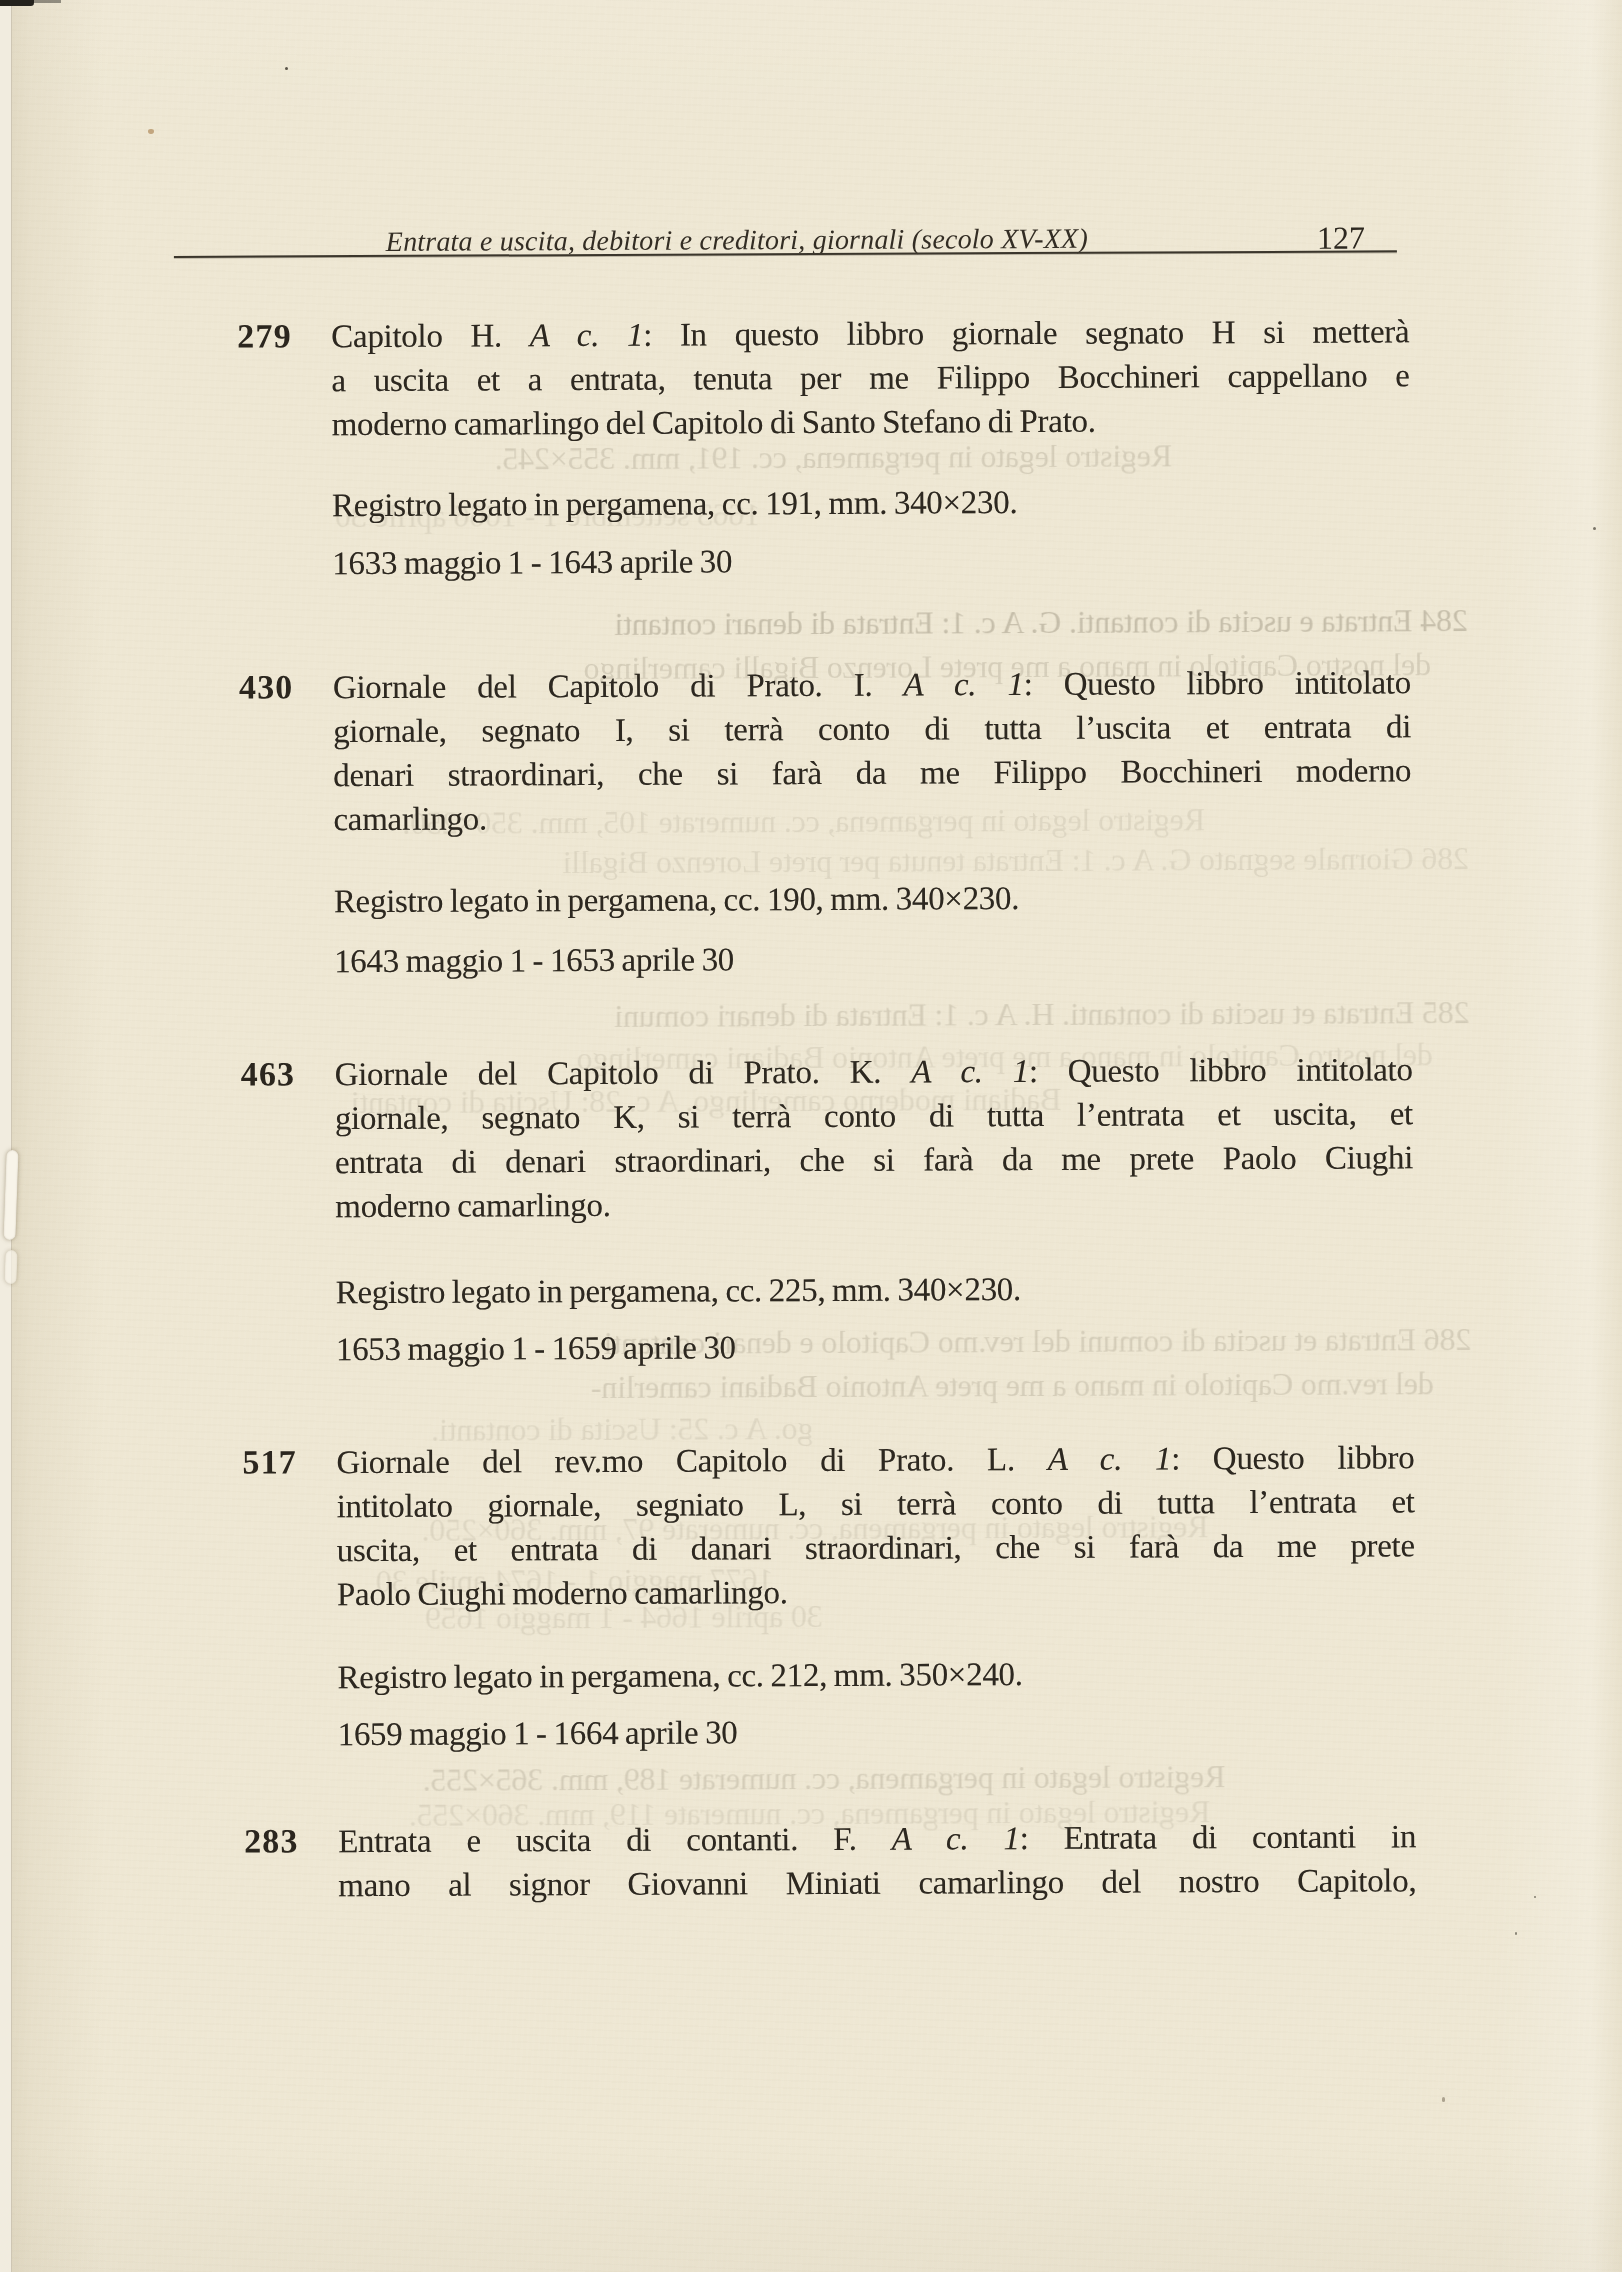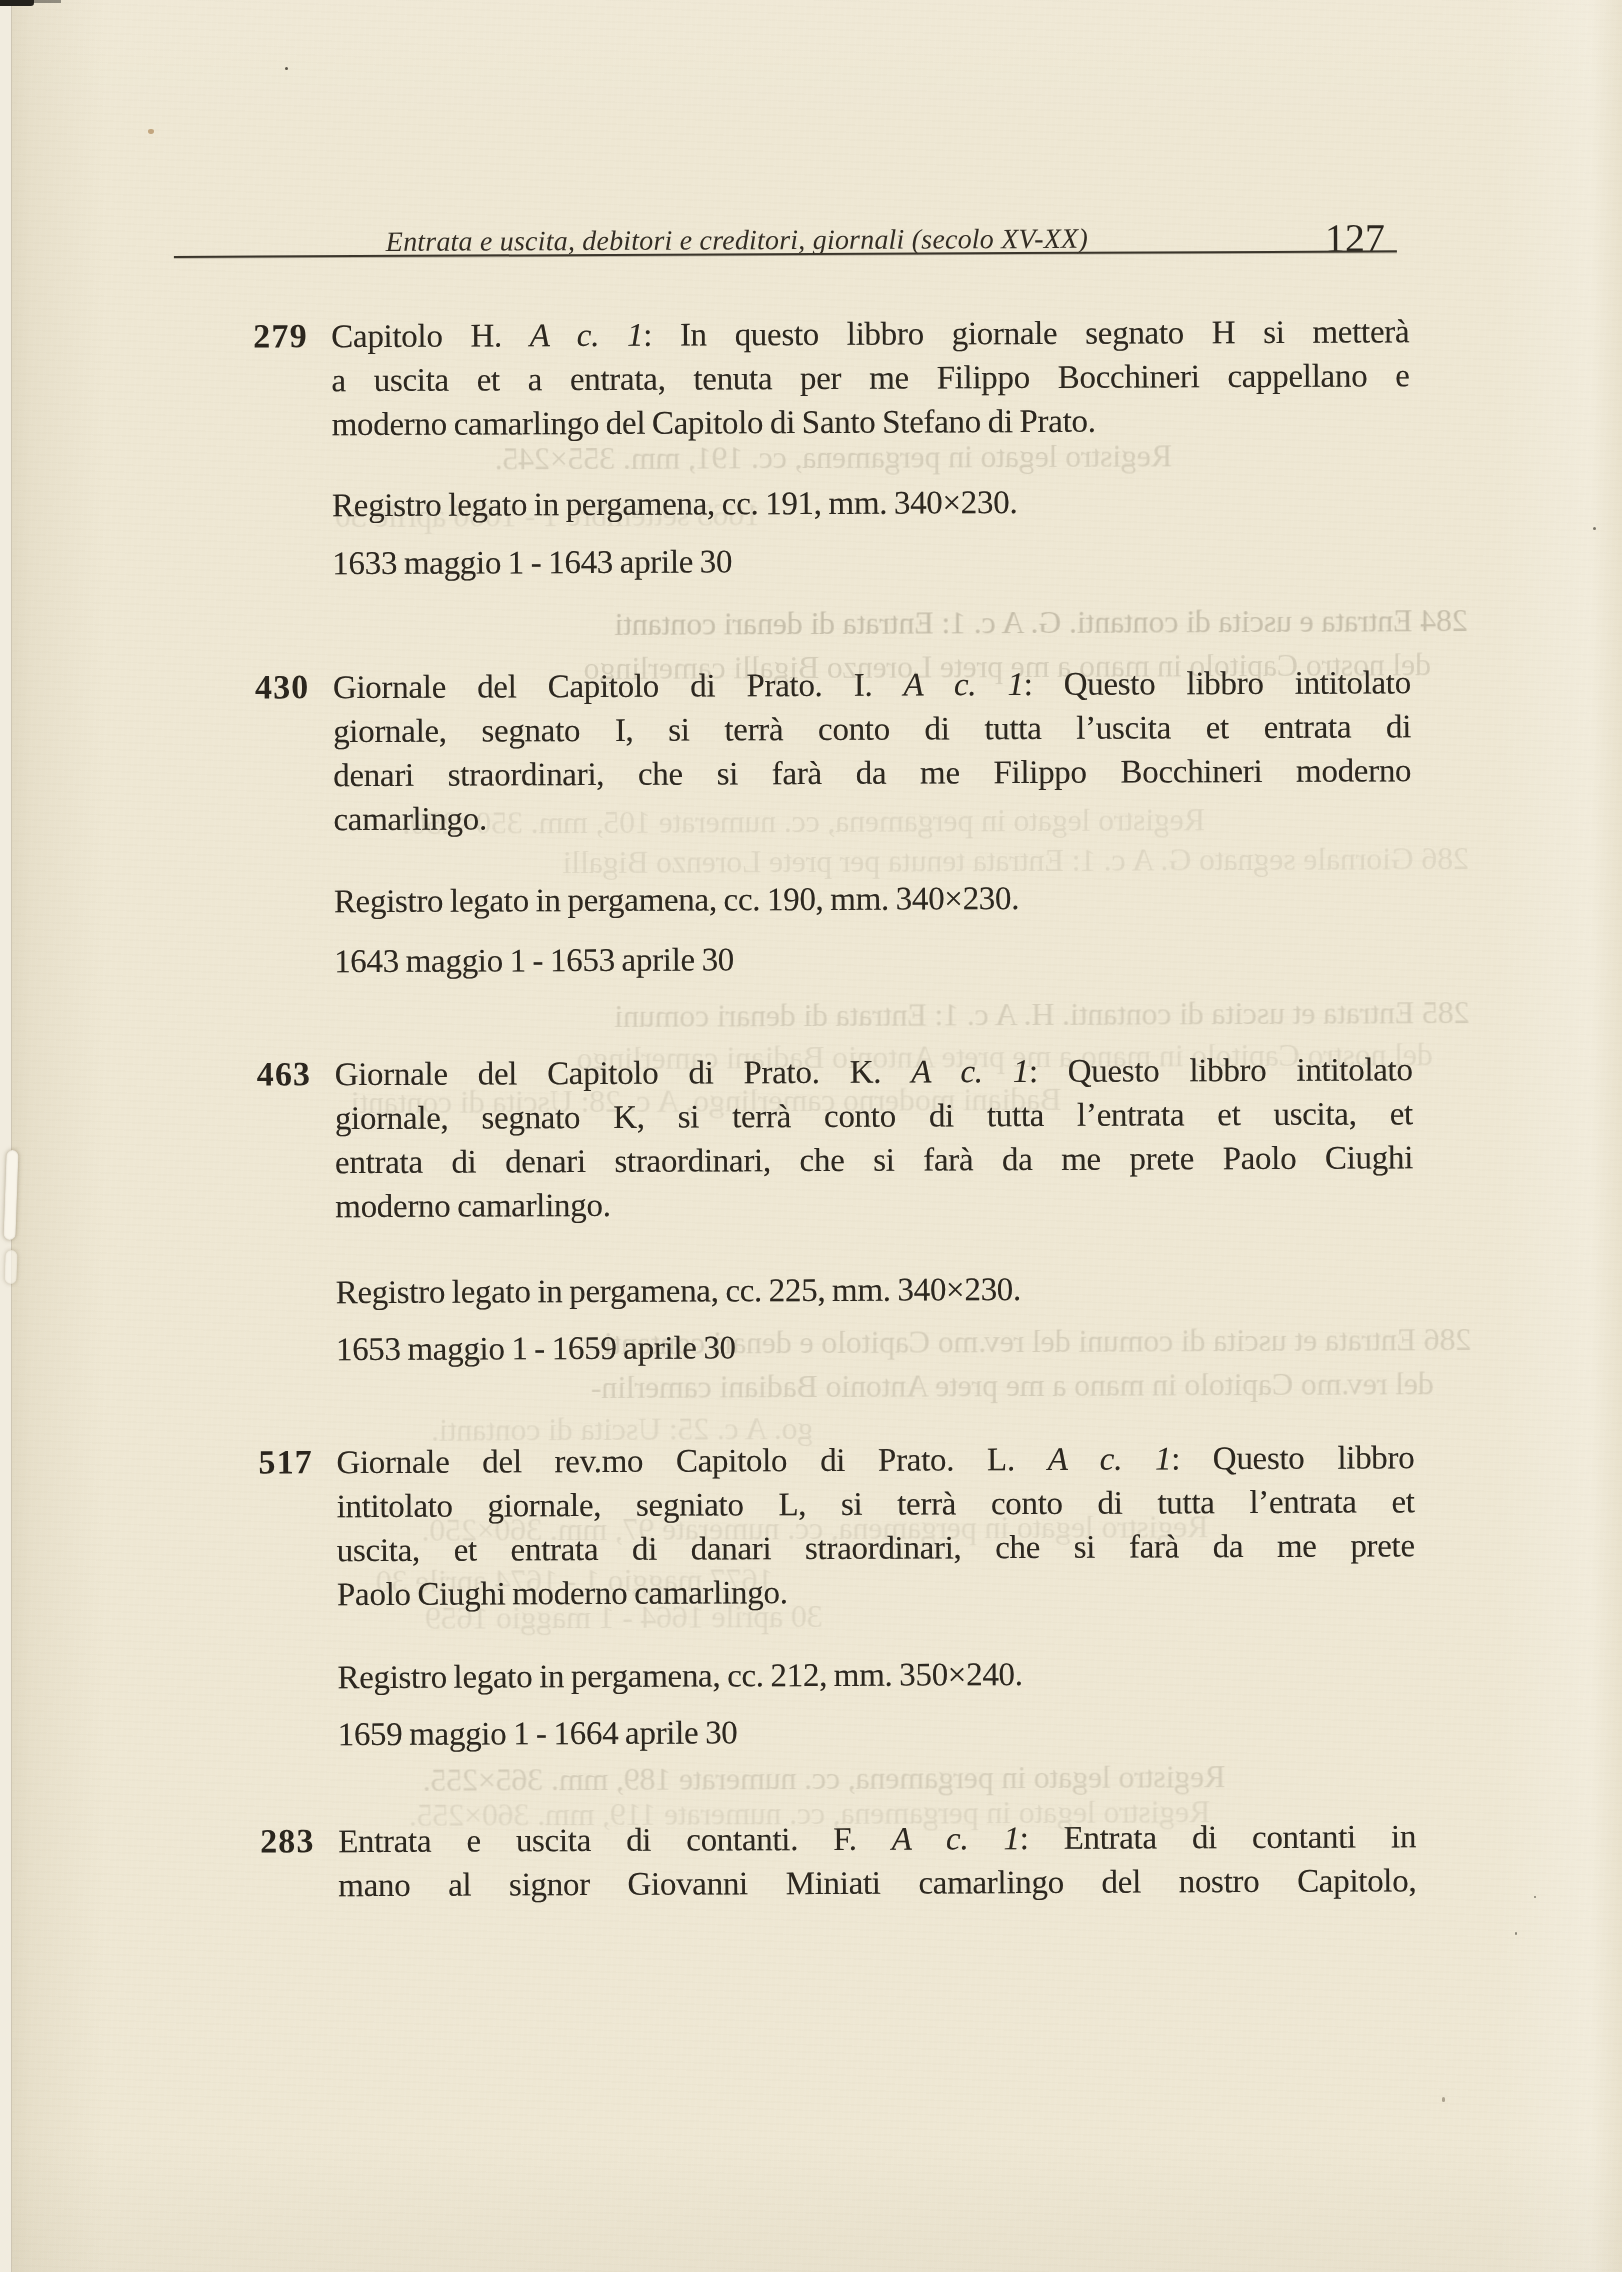--- a/index.html
+++ b/index.html
@@ -33,27 +33,27 @@
   .sp4{left:1534px;top:1896px;width:2.4px;height:2.4px;background:rgba(40,35,25,.55);}
   .sp5{left:1515px;top:1932px;width:2.4px;height:3.2px;background:rgba(40,35,25,.5);}
   .sp6{left:1442px;top:2097px;width:3.2px;height:4.8px;background:rgba(90,80,60,.45);border-radius:1.6px;}
 
   
   .content{position:absolute;inset:0;transform:rotate(-0.26deg);transform-origin:50% 12%;}
 
   .running-header{position:absolute;left:174px;top:220px;width:1223px;height:40px;}
   .header-title{position:absolute;left:0;right:97px;text-align:center;
     font-style:italic;font-size:28px;line-height:40px;letter-spacing:0.2px;color:#332d24;}
-  .page-number{position:absolute;right:12px;top:0.8px;font-size:40px;line-height:39px;color:#2d2820;}
+  .page-number{position:absolute;right:32px;top:0.8px;font-size:32px;line-height:39px;color:#2d2820;}
   .header-rule{position:absolute;left:174px;top:253px;width:1223px;height:2.4px;
     background:#3b362c;box-shadow:0 0.8px 0 rgba(59,54,44,.35);}
 
   
   .entry{position:absolute;left:237px;width:1172px;}
-  .num{position:absolute;left:16px;top:0;width:73px;font-size:34px;line-height:44px;
+  .num{position:absolute;left:0;top:0;width:73px;font-size:34px;line-height:44px;
     font-weight:700;letter-spacing:1.2px;color:#2b261e;}
   .body{margin-left:94px;width:1078px;}
   .line{font-size:33px;line-height:44px;letter-spacing:-0.3px;word-spacing:-1.2px;
     white-space:nowrap;text-shadow:0 0 0.4px rgba(45,40,32,.35);}
   .just{white-space:normal;text-align:justify;text-align-last:justify;}
   .ac{font-style:italic;margin-top:8px;}
   .meta{position:absolute;left:331px;width:1078px;}
 
   
   .ghost{position:absolute;font-size:32px;line-height:44px;white-space:nowrap;

